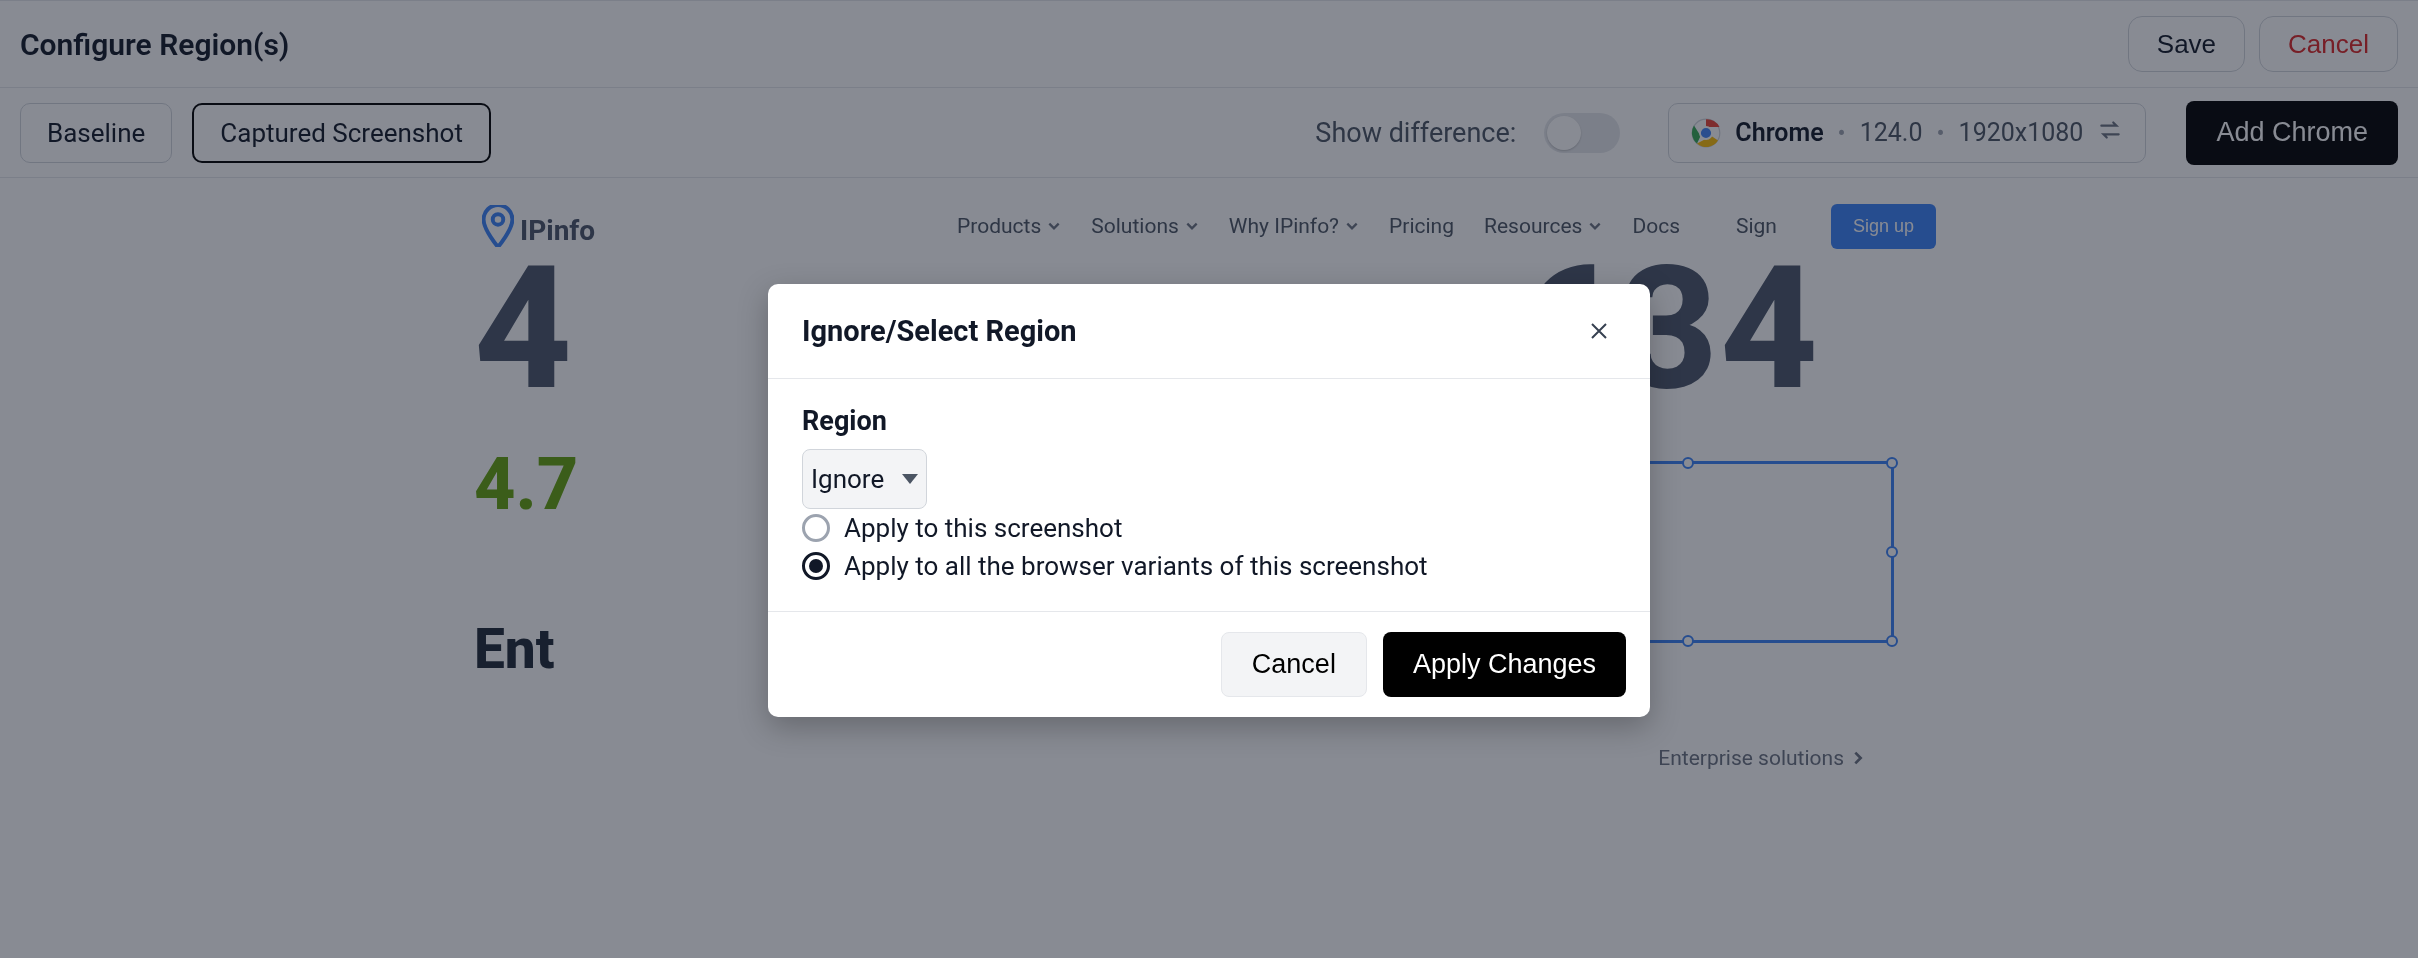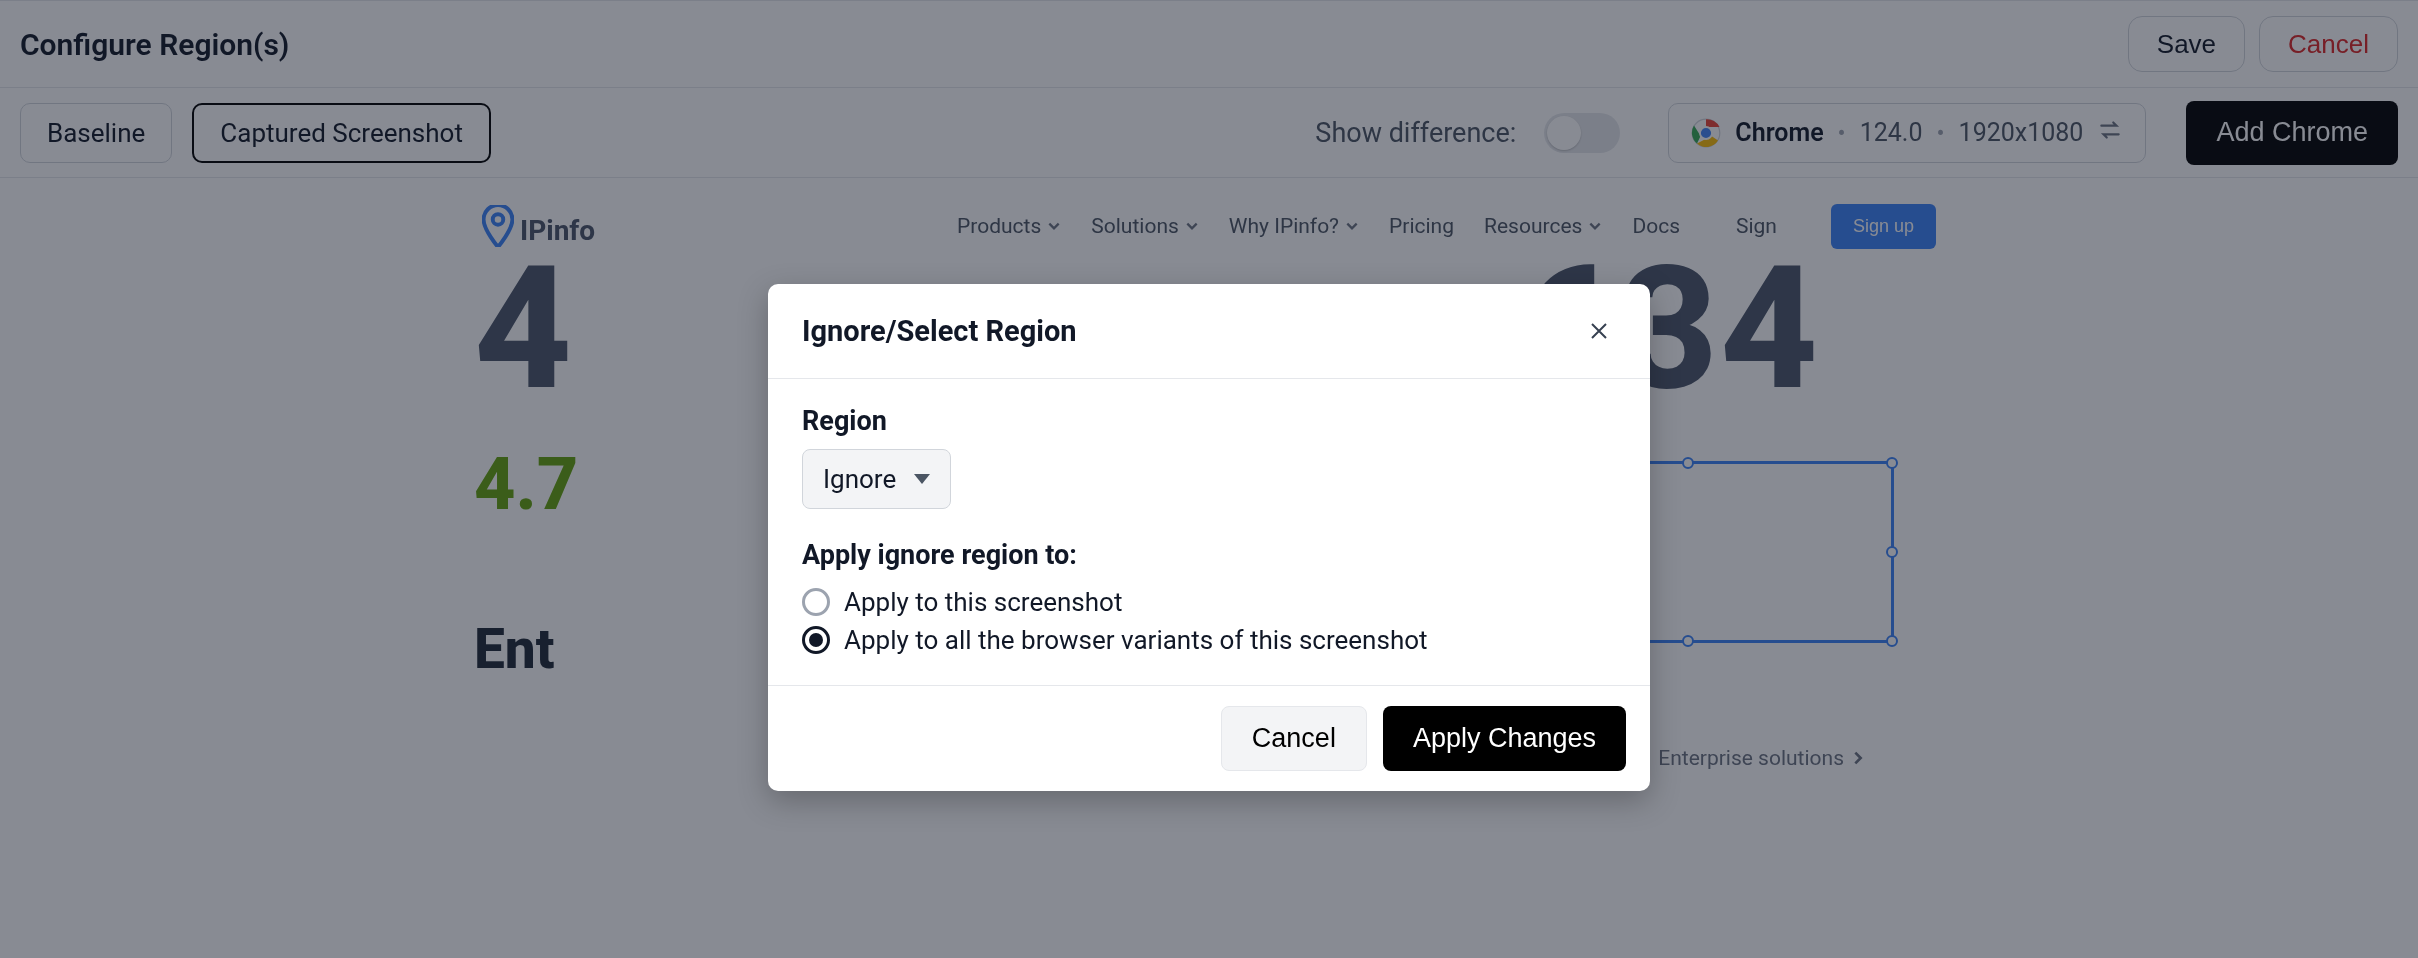--- a/index.html
+++ b/index.html
@@ -57,21 +57,21 @@
 
   
   .overlay { position:absolute; inset:0; background:rgba(17,24,39,0.5); display:flex; align-items:flex-start; justify-content:center; }
   .modal { width:882px; background:#fff; border-radius:10px; margin-top:284px; box-shadow:0 10px 30px rgba(0,0,0,.25); overflow:hidden; }
   .modal-head { display:flex; align-items:center; justify-content:space-between; padding:30px 34px; border-bottom:1px solid #e5e7eb;}
   .modal-title { font-size:29px; font-weight:700; }
   .close-x { width:34px;height:34px; display:flex;align-items:center;justify-content:center; cursor:pointer; color:#6b7280;}
   .close-x svg{width:24px;height:24px;stroke:#374151;stroke-width:2;}
   .modal-body { padding:26px 34px; }
   .label { font-size:27px; font-weight:700; margin-bottom:12px; }
-  .select { display:inline-flex; align-items:center; gap:18px; padding:14px 20px; border:1px solid #d1d5db; background:#f3f4f6; border-radius:8px; font-size:26px; cursor:pointer;}
+  .select { display:inline-flex; align-items:center; gap:18px; padding:14px 8px; border:1px solid #d1d5db; background:#f3f4f6; border-radius:8px; font-size:26px; cursor:pointer;}
   .select .caret{width:0;height:0;border-left:8px solid transparent;border-right:8px solid transparent;border-top:10px solid #4b5563;}
   .apply-label { font-size:27px; font-weight:700; margin-top:30px; margin-bottom:12px;}
   .radio-row { display:flex; align-items:center; gap:14px; font-size:26px; padding:4px 0;}
   .radio { width:28px;height:28px;border:3px solid #9ca3af;border-radius:50%; display:inline-flex; align-items:center; justify-content:center; flex:0 0 28px;}
   .radio.checked { border-color:#111827;}
   .radio.checked::after{content:"";width:14px;height:14px;border-radius:50%;background:#111827;}
   .modal-foot { border-top:1px solid #e5e7eb; padding:20px 24px; display:flex; justify-content:flex-end; gap:16px;}
   .btn-cancel { background:#f3f4f6; border:1px solid #e5e7eb; border-radius:8px; font-size:27px; padding:16px 30px; cursor:pointer;}
   .btn-apply { background:#000; color:#fff; border:none; border-radius:8px; font-size:27px; padding:16px 30px; cursor:pointer;}
 
@@ -198,21 +198,20 @@
             <path d="M5 5l14 14M19 5L5 19" fill="none"></path>
           </svg>
       </div>
     </div>
     <div class="modal-body">
       <div class="label">Region</div>
       <div class="select">
         <span>Ignore</span>
         <span class="caret"></span>
       </div>
-      <div class="apply-label">Apply ignore region to:</div>
       <div class="radio-row">
         <span class="radio"></span>
         <span>Apply to this screenshot</span>
       </div>
       <div class="radio-row">
         <span class="radio checked"></span>
         <span>Apply to all the browser variants of this screenshot</span>
       </div>
     </div>
     <div class="modal-foot">

